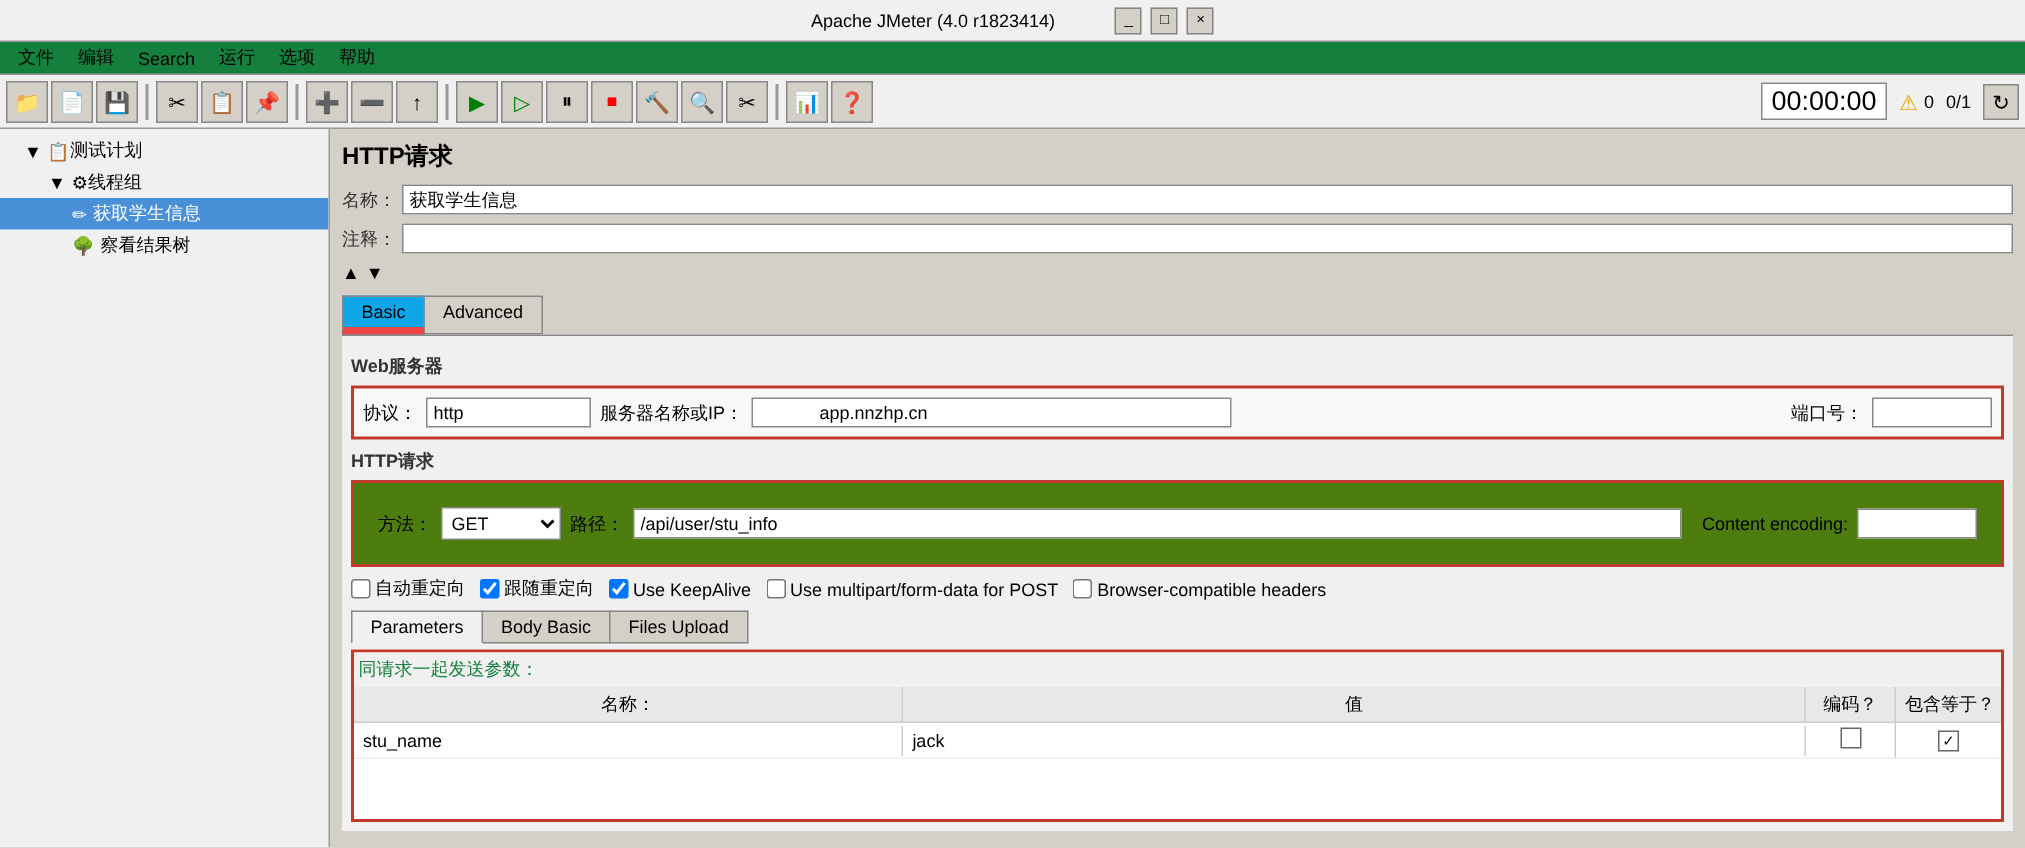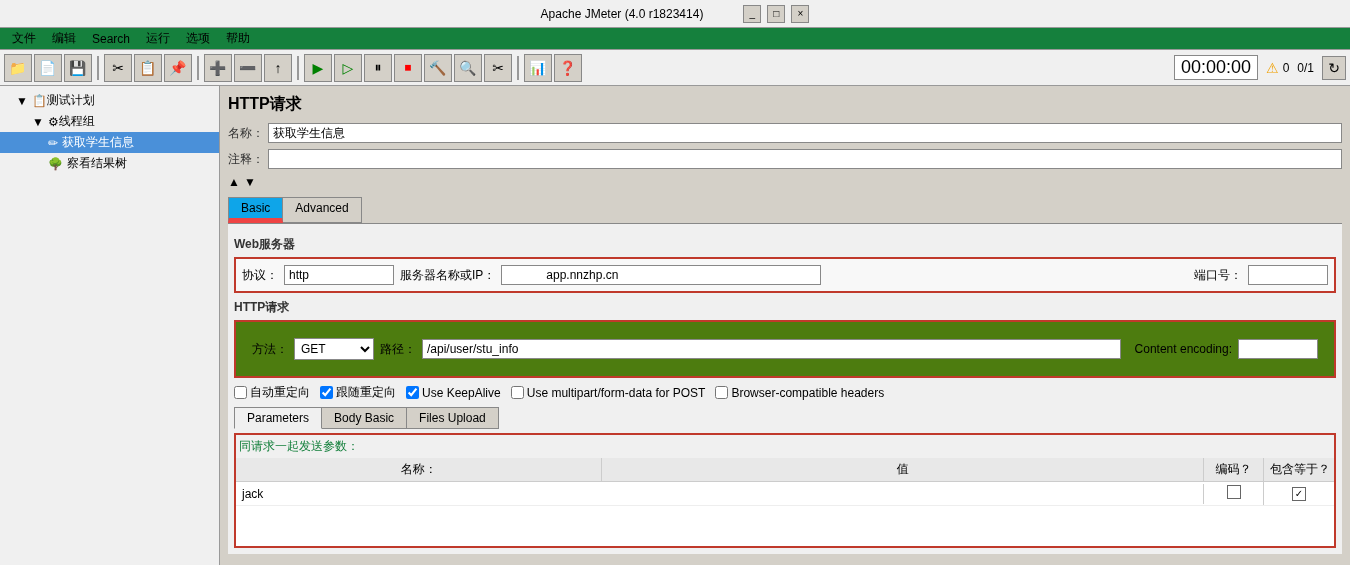--- a/index.html
+++ b/index.html
@@ -442,20 +442,21 @@
         <div class="send-with-label">同请求一起发送参数：</div>
 
         <div class="params-col-headers">
           <div class="col-name">名称：</div>
           <div class="col-value">值</div>
           <div class="col-encode">编码？</div>
           <div class="col-include">包含等于？</div>
         </div>
 
         <div class="params-data-row">
+          <div class="data-col-name">stu_name</div>
           <div class="data-col-value">jack</div>
           <div class="data-col-encode">
             <div class="unchecked-box"></div>
           </div>
           <div class="data-col-include">
             <div class="checked-box">✓</div>
           </div>
         </div>
 
         <div style="height: 40px;"></div>

